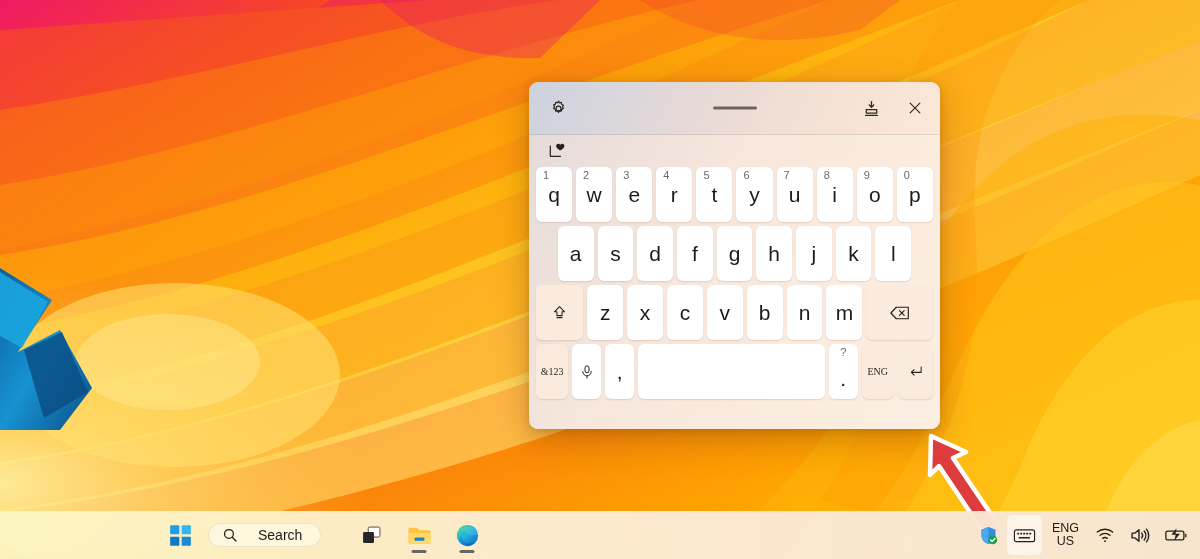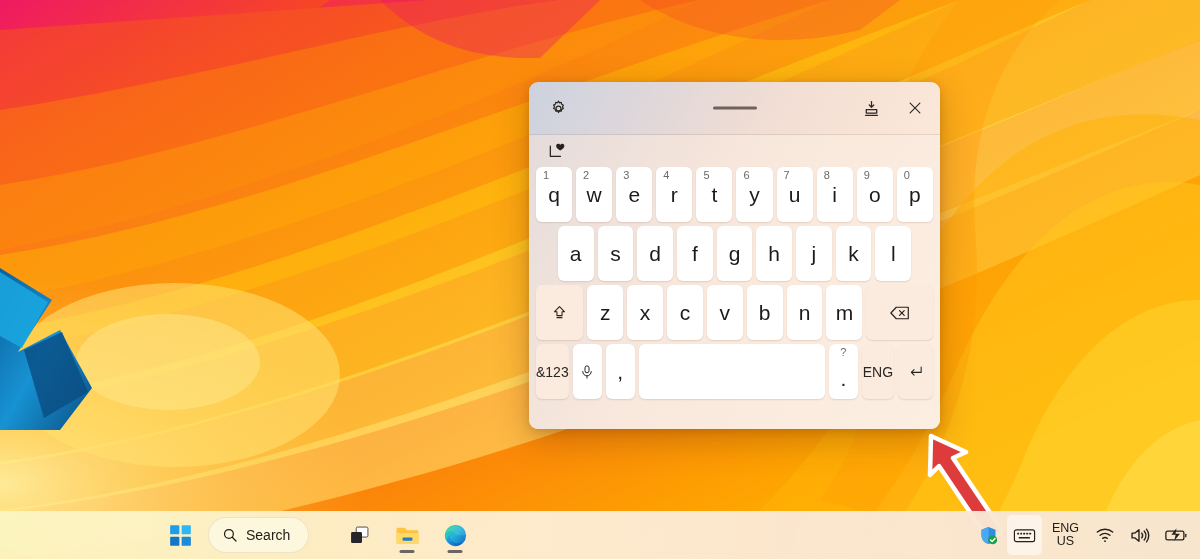--- a/index.html
+++ b/index.html
@@ -85,21 +85,22 @@
     display: flex; align-items: center; justify-content: center;
     font-size: 21px;
     color: #1d1b19;
     cursor: pointer;
     box-shadow: 0 1px 1.5px rgba(120,80,55,0.17);
     user-select: none;
   }
   .key.mod {
     background: #fbeade;
     color: #2a2622;
-    font-size: 14px;
+    font-size: 10px;
+    font-family: Liberation Serif, serif;
   }
   .key .sup {
     position: absolute;
     top: 3px; left: 7px;
     font-size: 11px;
     color: #6e6862;
     line-height: 1;
   }
   .key .sub-dot {
     position: absolute;
@@ -147,26 +148,26 @@
     height: 48px;
     display: flex; align-items: center; gap: 8px;
   }
   .tb-btn {
     width: 40px; height: 40px;
     display: flex; align-items: center; justify-content: center;
     border-radius: 5px; cursor: pointer;
     position: relative;
   }
   #search-pill {
-    height: 36px;
+    height: 24px;
     padding: 0 18px 0 13px;
     border-radius: 18px;
     background: #fdf8dd;
     border: 1px solid rgba(160,130,90,0.17);
-    display: flex; align-items: center; gap: 8px;
+    display: flex; align-items: center; gap: 20px;
     cursor: pointer;
     font-size: 14px; color: #23201c;
   }
   .tb-indicator {
     position: absolute;
     bottom: 2px; left: 50%;
     transform: translateX(-50%);
     width: 15px; height: 3px;
     border-radius: 2px;
     background: #6b6760;

